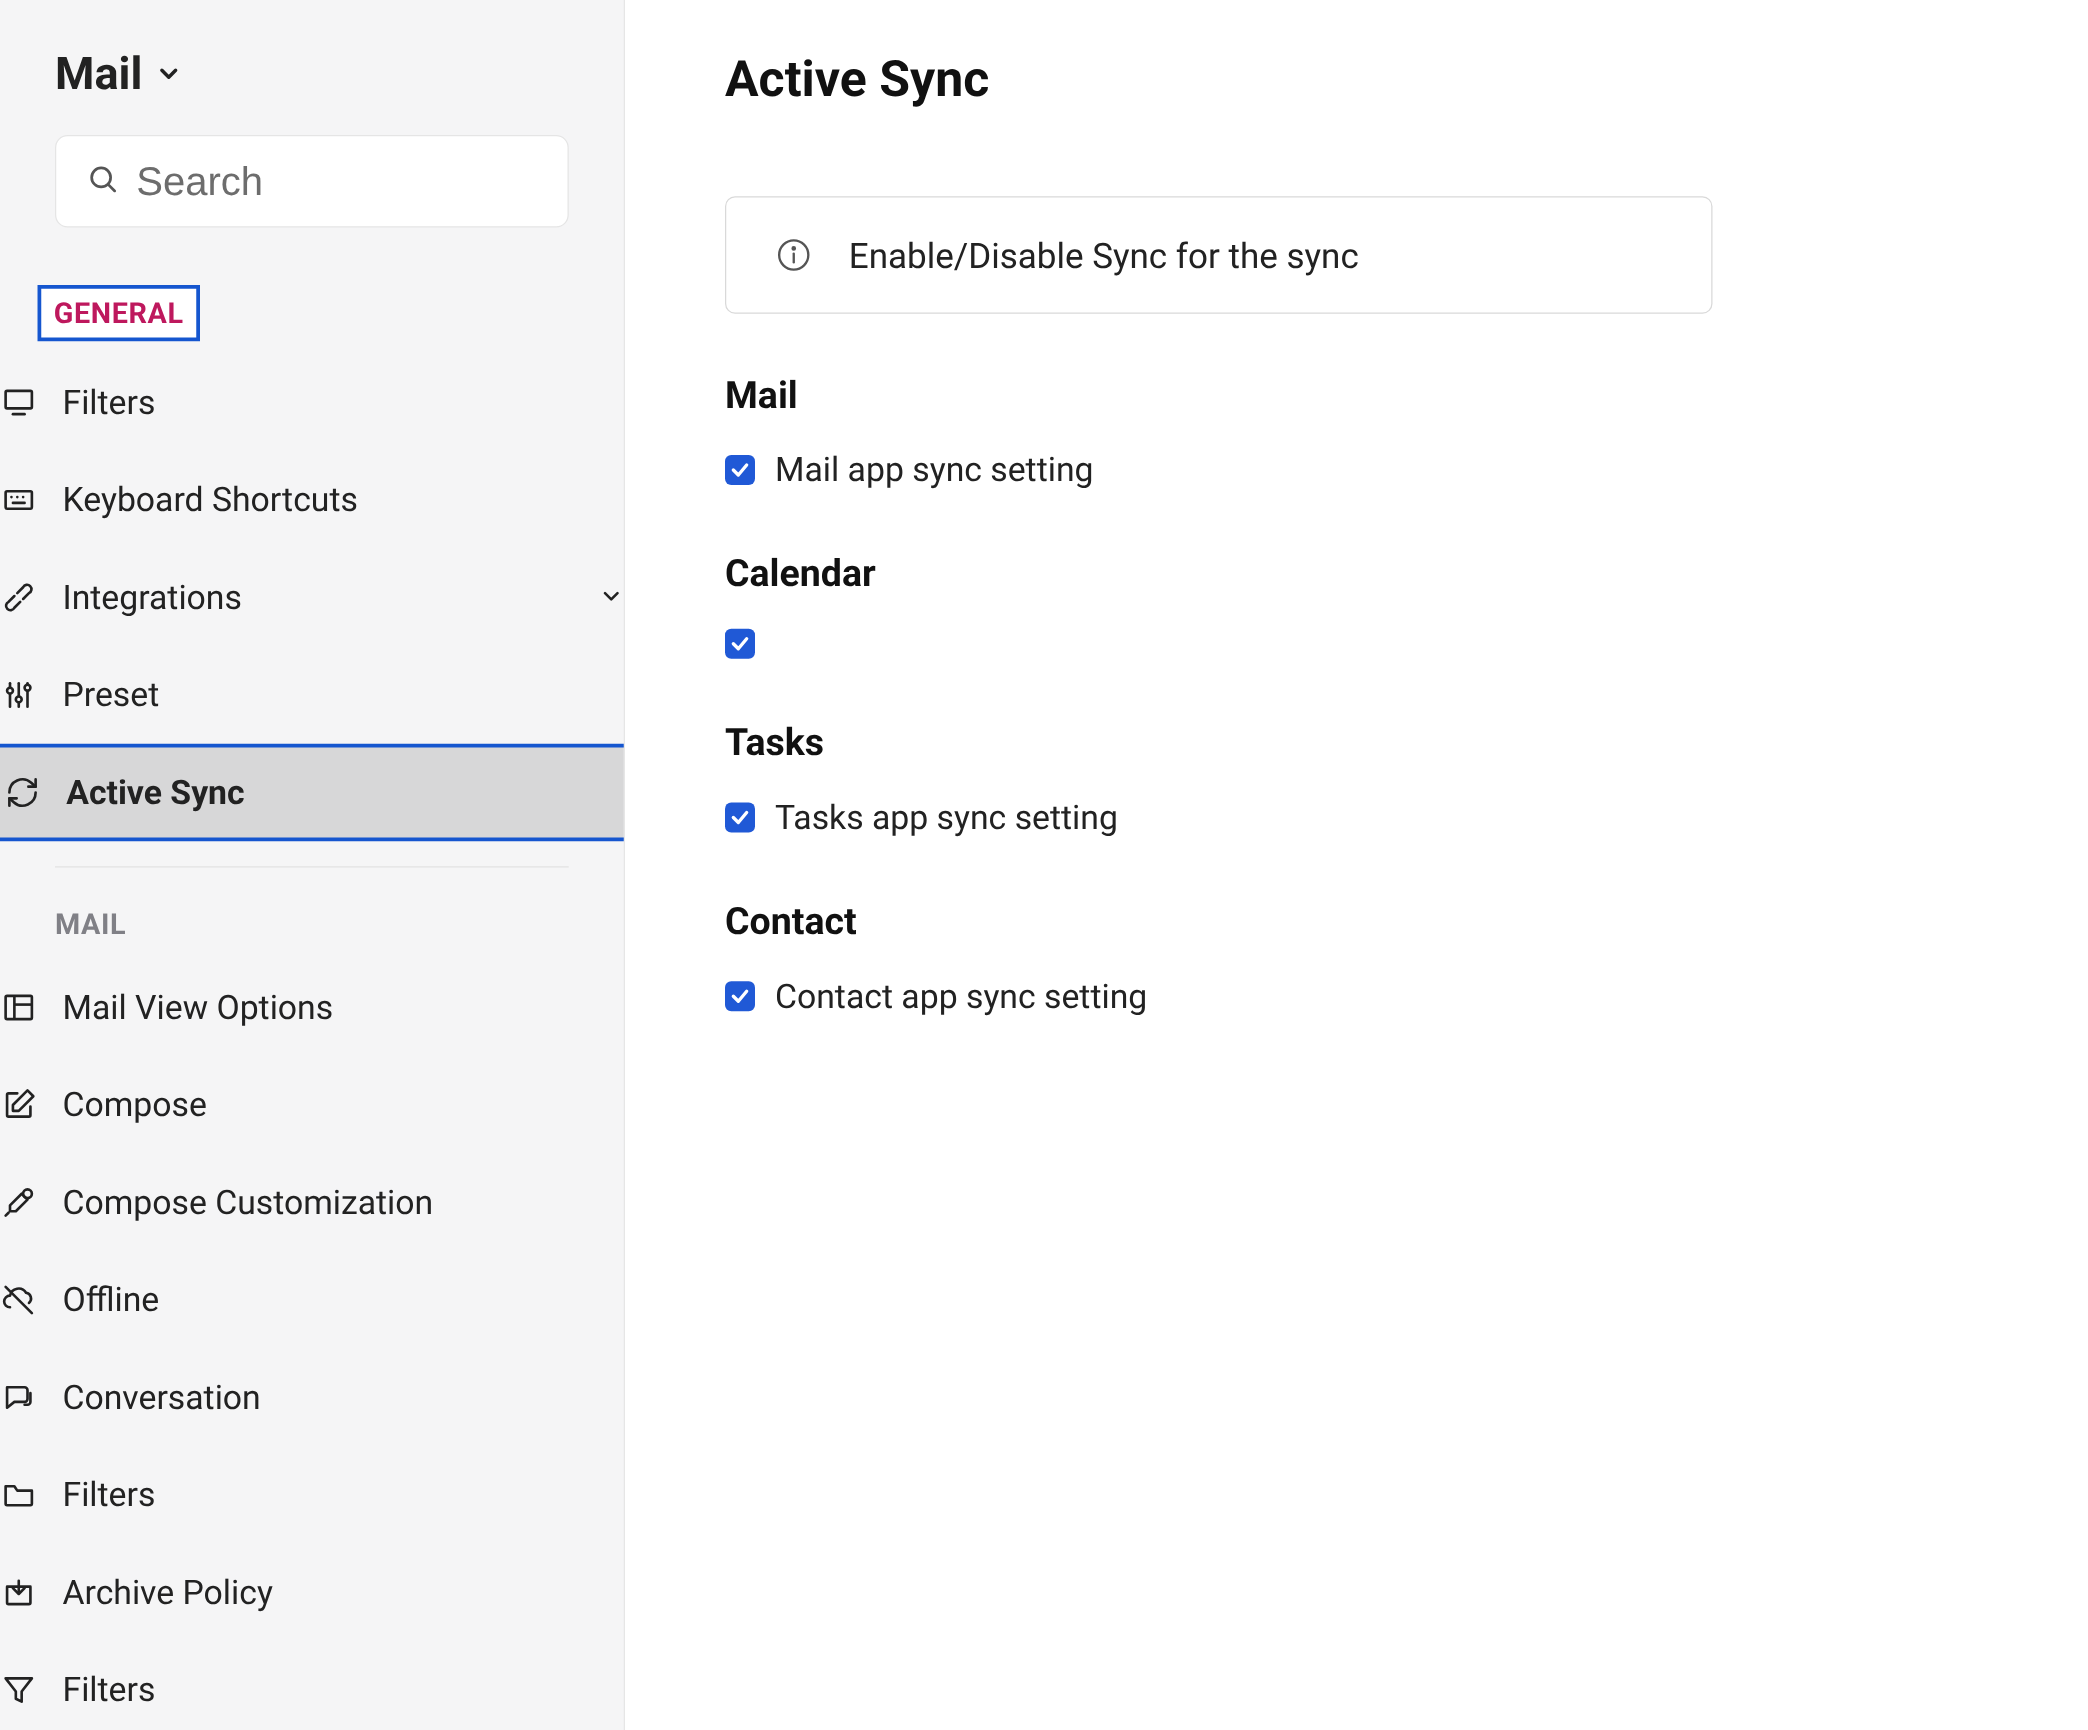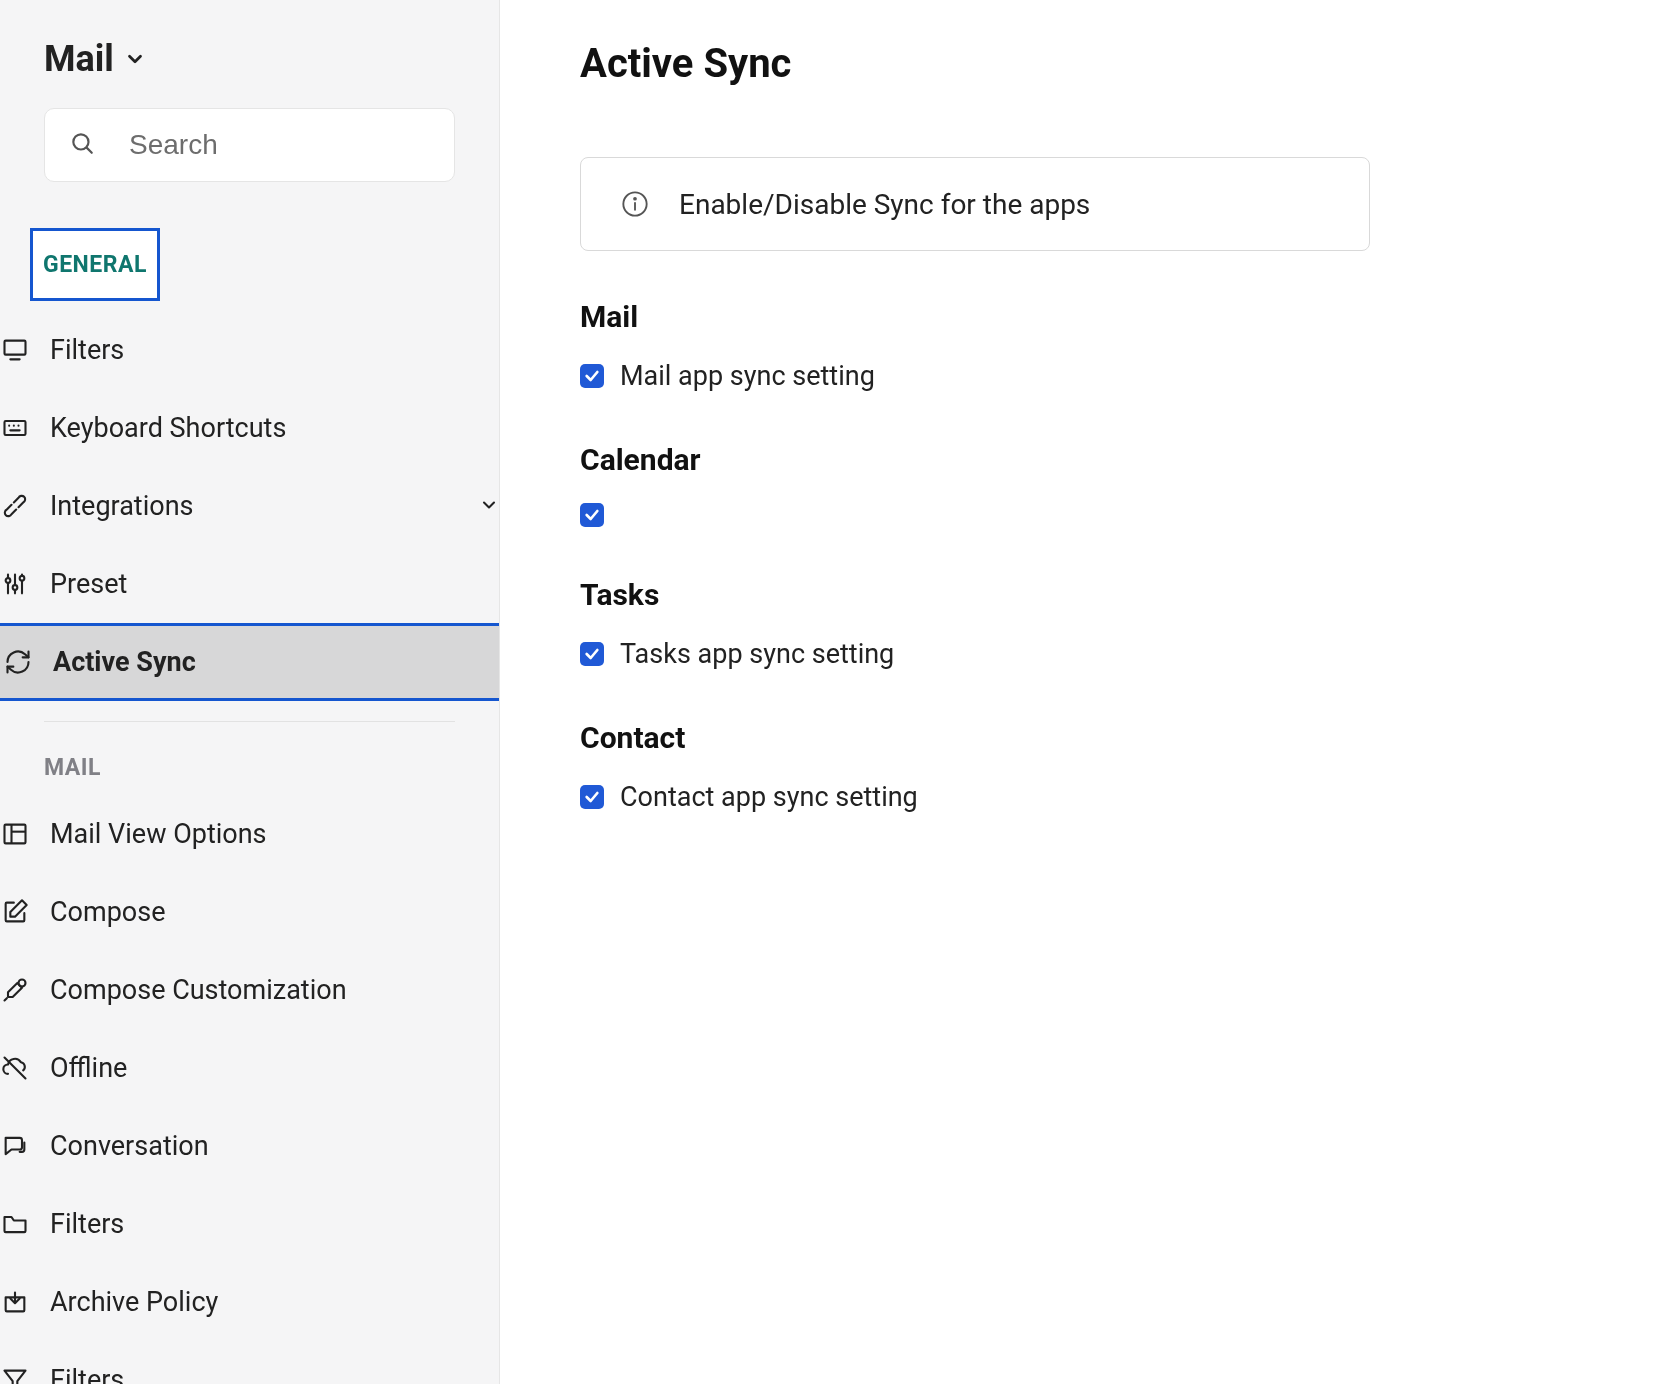--- a/index.html
+++ b/index.html
@@ -47,41 +47,40 @@
     height: 74px;
     display: flex;
     align-items: center;
     gap: 14px;
     padding: 0 24px;
     margin-bottom: 46px;
   }
   .search-wrap input {
     border: none;
     outline: none;
-    font-size: 28px;
+    font-size: 32px;
     color: #333;
     flex: 1;
     background: transparent;
-    margin-left: 20px;
   }
   .search-wrap input::placeholder { color: #6d6d6d; }
   .section-label {
     font-size: 23px;
     font-weight: 700;
     letter-spacing: 0.5px;
     color: #808086;
     padding: 4px 0;
     margin-bottom: 10px;
   }
   .section-label.highlight {
     display: inline-block;
     border: 3px solid #1556cf;
     background: #fff;
-    color: #0f766e;
-    padding: 20px 10px;
+    color: #be185d;
+    padding: 6px 10px;
     margin-left: -14px;
   }
   .nav {
     list-style: none;
     margin-left: -44px;
     margin-right: -44px;
   }
   .nav li {
     display: flex;
     align-items: center;
@@ -356,21 +355,21 @@
     <h1 class="page-title">Active Sync</h1>
 
     <div class="info-bar">
       <span class="info-icon">
         <svg width="28" height="28" viewBox="0 0 24 24" fill="none" stroke="#555" stroke-width="1.6" stroke-linecap="round" stroke-linejoin="round">
             <circle cx="12" cy="12" r="10"></circle>
             <line x1="12" y1="11" x2="12" y2="17"></line>
             <circle cx="12" cy="7.5" r="0.8" fill="#555"></circle>
           </svg>
       </span>
-      <span>Enable/Disable Sync for the apps</span>
+      <span>Enable/Disable Sync for the sync</span>
     </div>
 
     <div class="sync-section">
       <h3>Mail</h3>
       <div class="check-row">
         <span class="checkbox">
           <svg width="16" height="16" viewBox="0 0 24 24" fill="none" stroke="#fff" stroke-width="4" stroke-linecap="round" stroke-linejoin="round">
               <polyline points="4 12 10 18 20 6"></polyline>
             </svg>
         </span>

